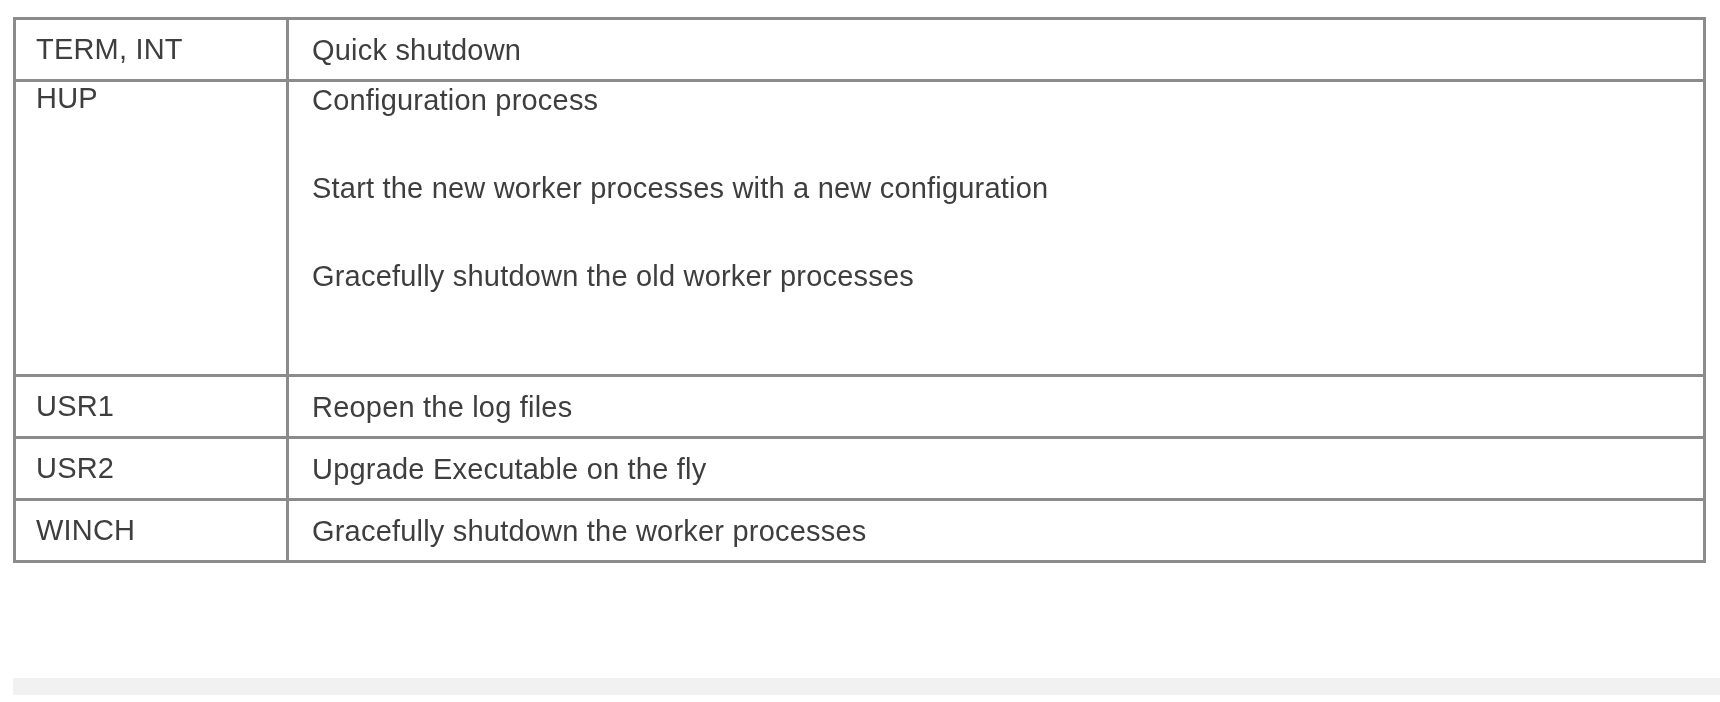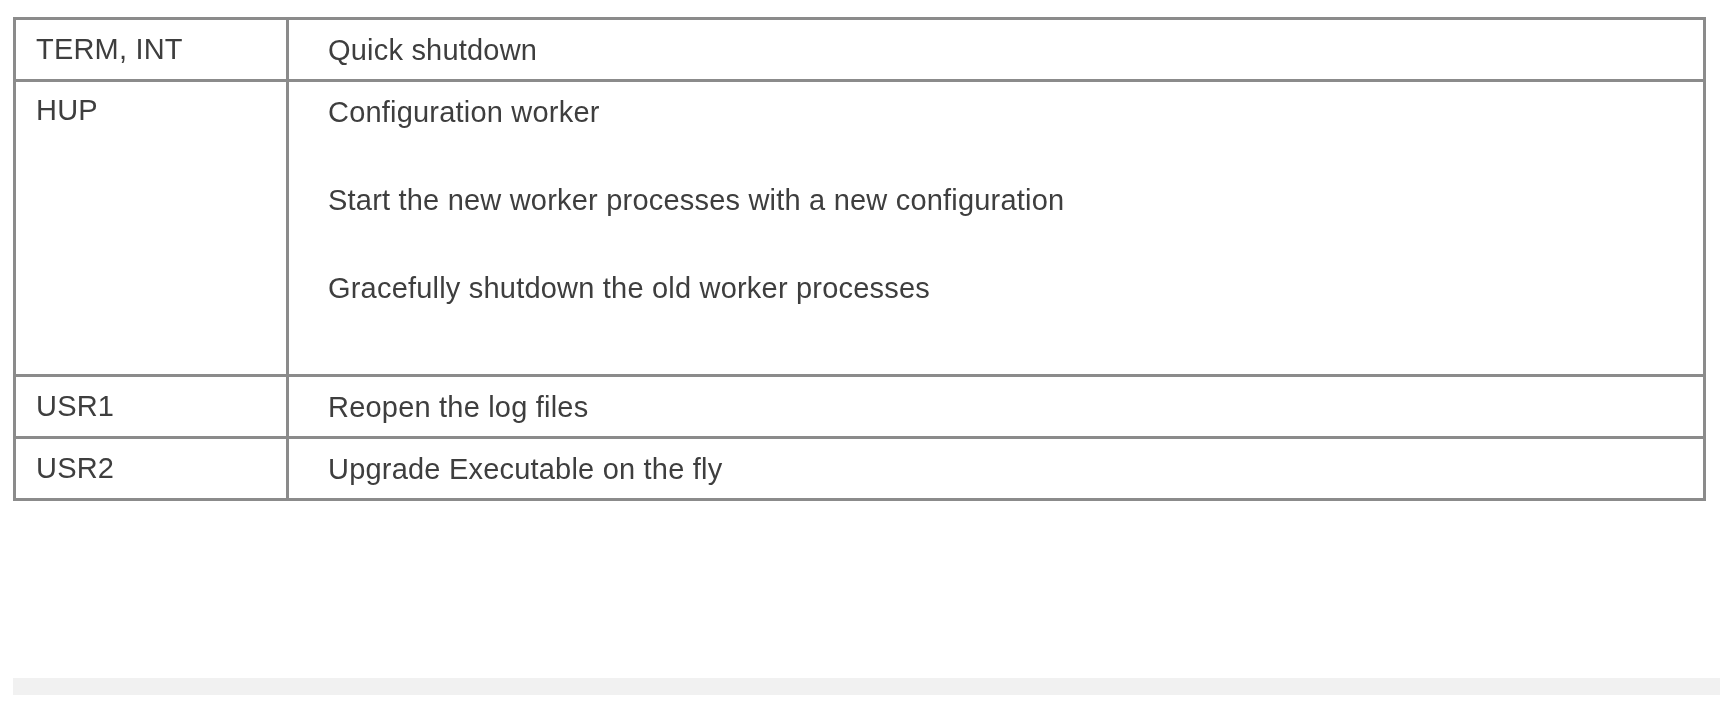--- a/index.html
+++ b/index.html
@@ -31,25 +31,24 @@
     vertical-align: middle;
     background: #ffffff;
   }
   .signal-cell { padding-left: 20px; border-right-width: 2px; }
   .desc-cell   { padding-left: 23px; border-left-width: 2px; }
 
   .signals-table tr { height: 62px; }
   .signals-table tr.multi { height: 295px; }
   .signals-table tr.multi td {
     vertical-align: top;
-    padding-top: 12px;
   }
 
   .desc-line {
-    margin: 0 0 52px 16px;
+    margin: 0 0 52px 0;
     line-height: 36px;
   }
   .desc-line:last-child { margin-bottom: 0; }
 
   .footer-strip {
     position: absolute;
     left: 13px;
     right: 0;
     top: 678px;
     height: 17px;
@@ -102,40 +101,46 @@
     <td class="desc-cell">
           <p class="desc-line">Quick shutdown</p>
         </td>
   </tr>
 
 
 
   <tr class="table-row multi">
     <td class="signal-cell">HUP</td>
     <td class="desc-cell">
-          <p class="desc-line">Configuration worker</p>
+          <p class="desc-line">Configuration process</p>
           <p class="desc-line">Start the new worker processes with a new configuration</p>
           <p class="desc-line">Gracefully shutdown the old worker processes</p>
         </td>
   </tr>
 
   <tr class="table-row">
     <td class="signal-cell">USR1</td>
     <td class="desc-cell">
           <p class="desc-line">Reopen the log files</p>
         </td>
   </tr>
 
   <tr class="table-row">
     <td class="signal-cell">USR2</td>
     <td class="desc-cell">
           <p class="desc-line">Upgrade Executable on the fly</p>
         </td>
   </tr>
 
+  <tr class="table-row">
+    <td class="signal-cell">WINCH</td>
+    <td class="desc-cell">
+          <p class="desc-line">Gracefully shutdown the worker processes</p>
+        </td>
+  </tr>
 </tbody>
 </table>
 
 <div class="footer-strip"></div>
 
 <div class="watermark">
   <span class="logo-ellipse">php</span>
   <span class="site-name">中文网</span>
 </div>
 

